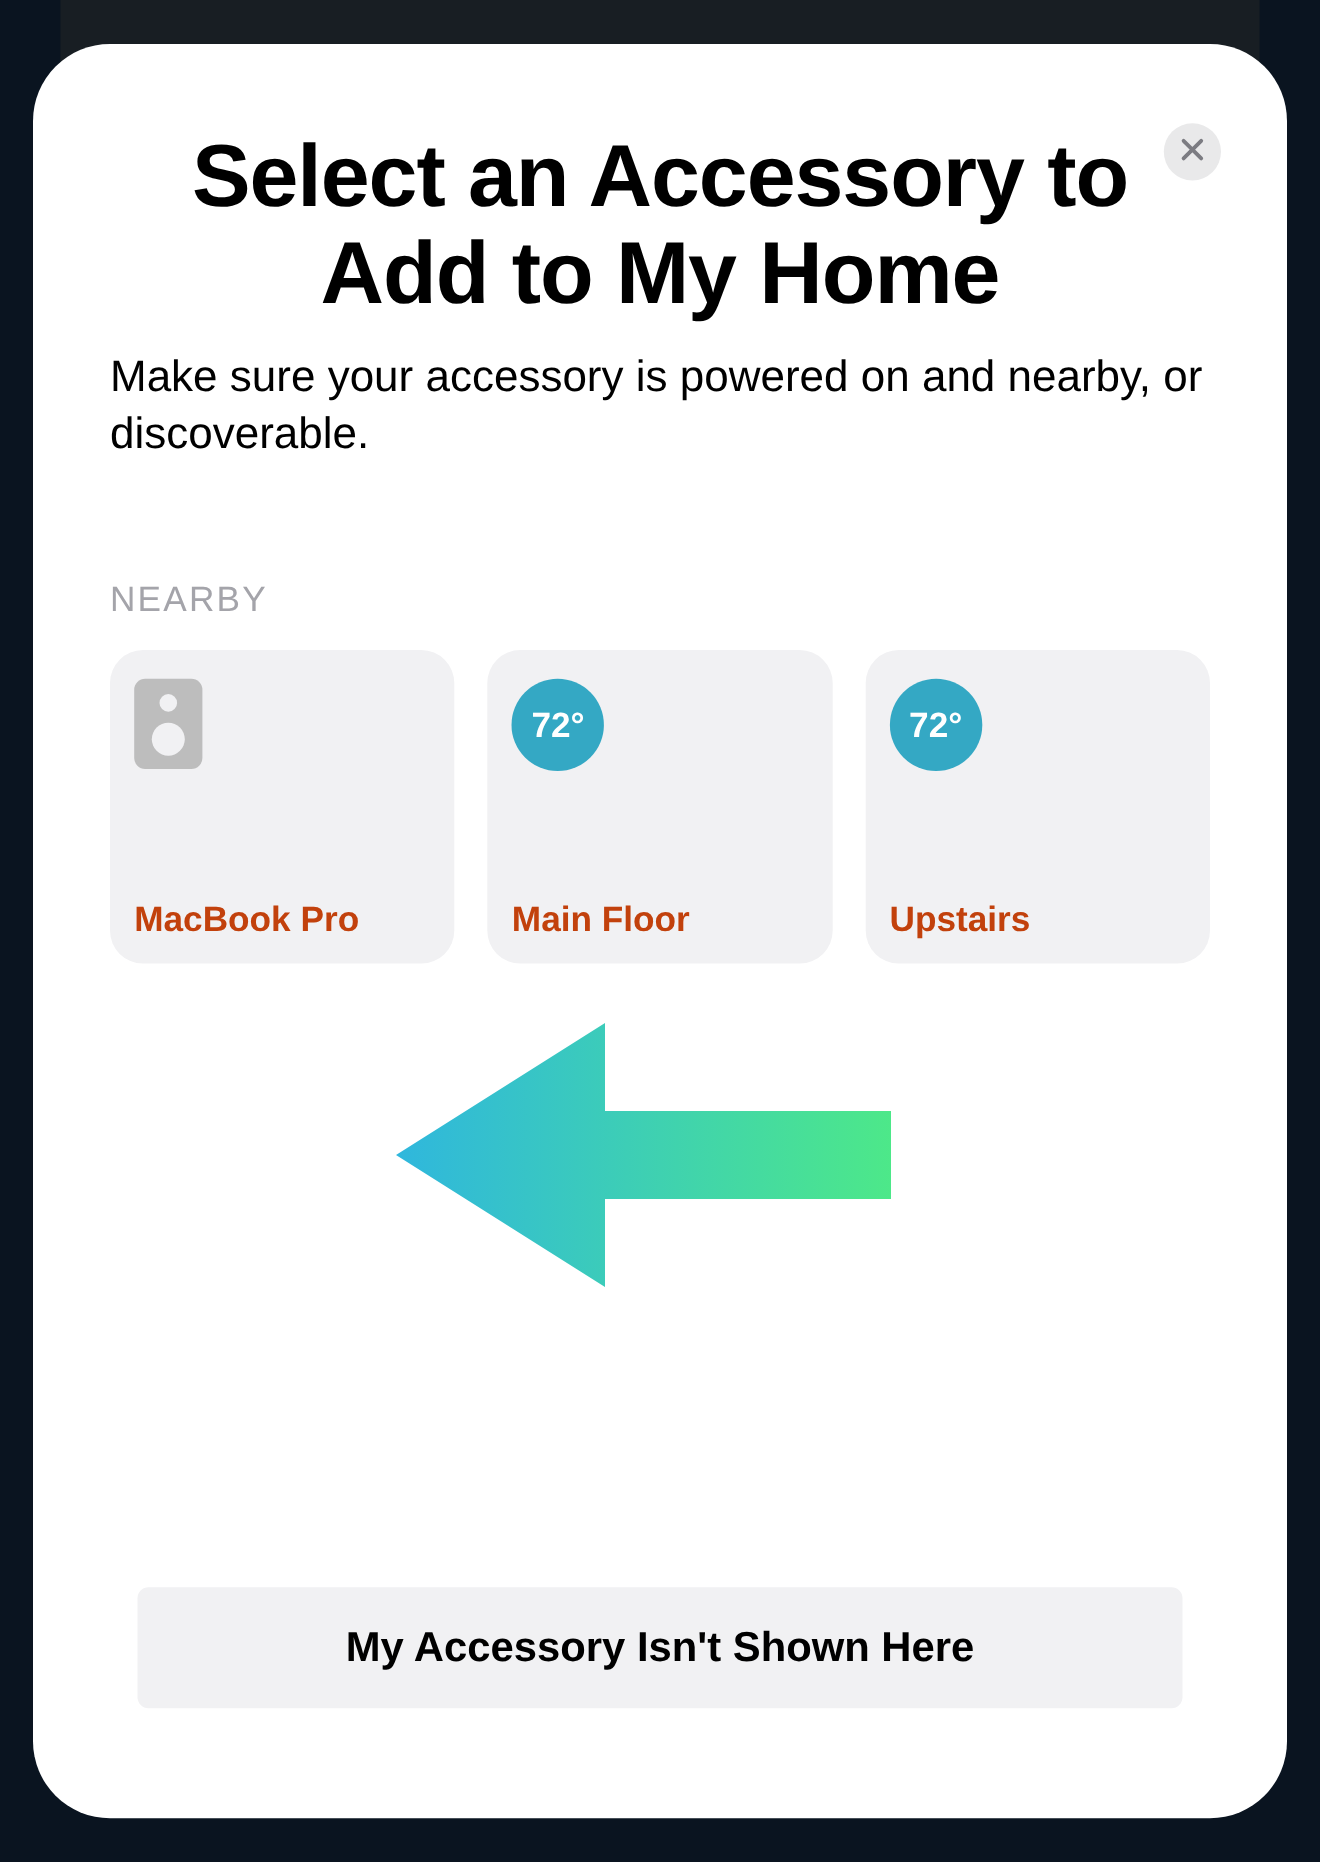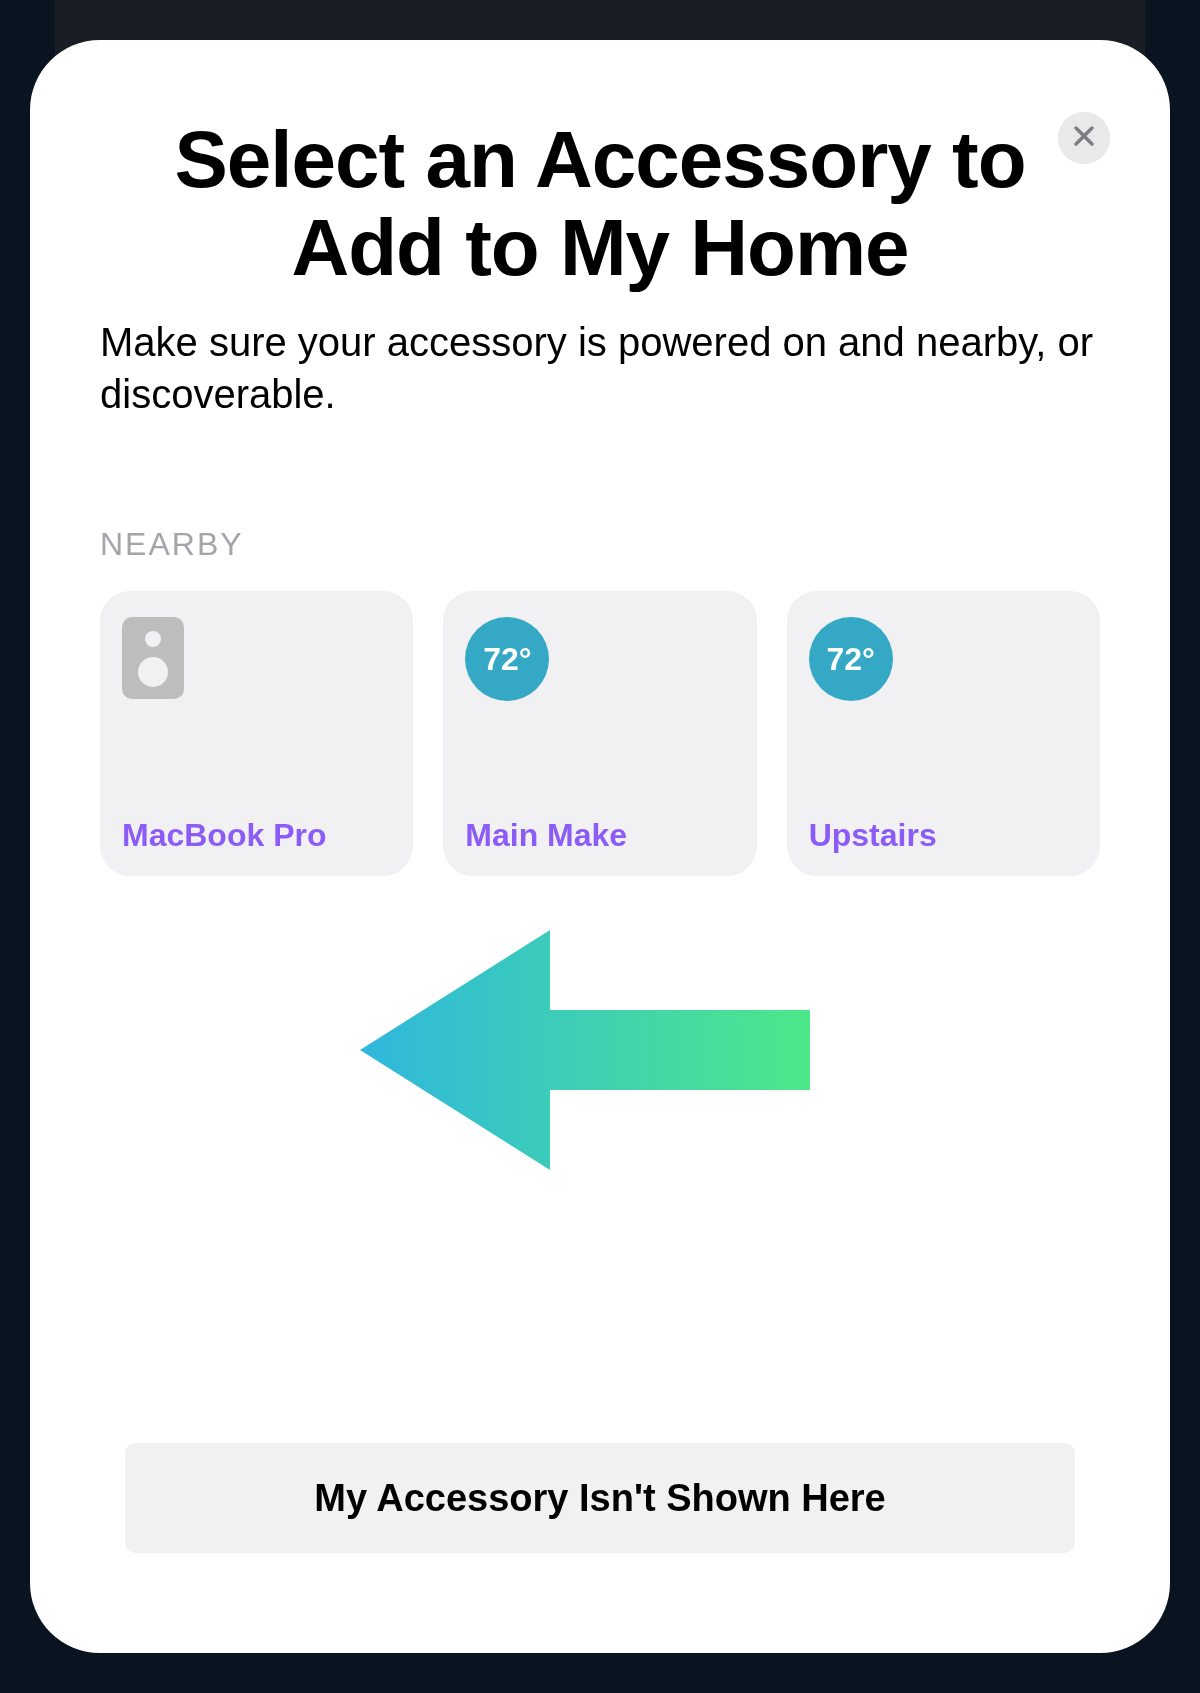--- a/index.html
+++ b/index.html
@@ -124,21 +124,21 @@
     color: #fff;
     display: flex;
     align-items: center;
     justify-content: center;
     font-size: 32px;
     font-weight: 600;
   }
   .tile-label {
     font-size: 32px;
     font-weight: 700;
-    color: #8b5cf6;
+    color: #c2410c;
   }
   .arrow {
     position: absolute;
     top: 930px;
     left: 360px;
     width: 450px;
     height: 240px;
     pointer-events: none;
   }
   .bottom-btn {
@@ -186,21 +186,21 @@
       </div>
       <div class="tile-label">MacBook Pro</div>
     </div>
 
     <div class="tile">
       <div class="tile-icon-area">
         <div class="temp-badge">
           <span>72°</span>
         </div>
       </div>
-      <div class="tile-label">Main Make</div>
+      <div class="tile-label">Main Floor</div>
     </div>
 
     <div class="tile">
       <div class="tile-icon-area">
         <div class="temp-badge">
           <span>72°</span>
         </div>
       </div>
       <div class="tile-label">Upstairs</div>
     </div>

